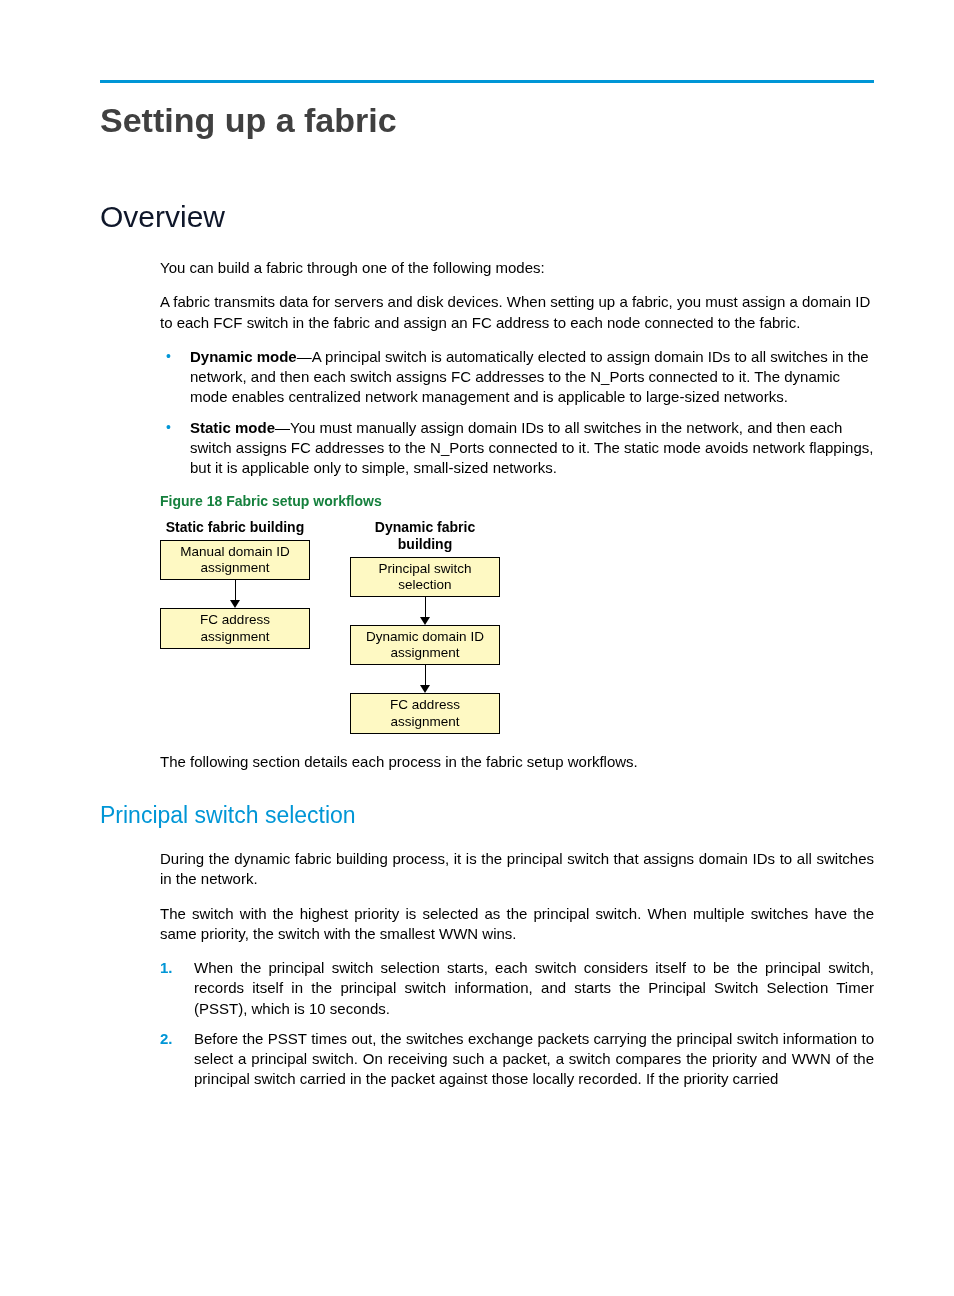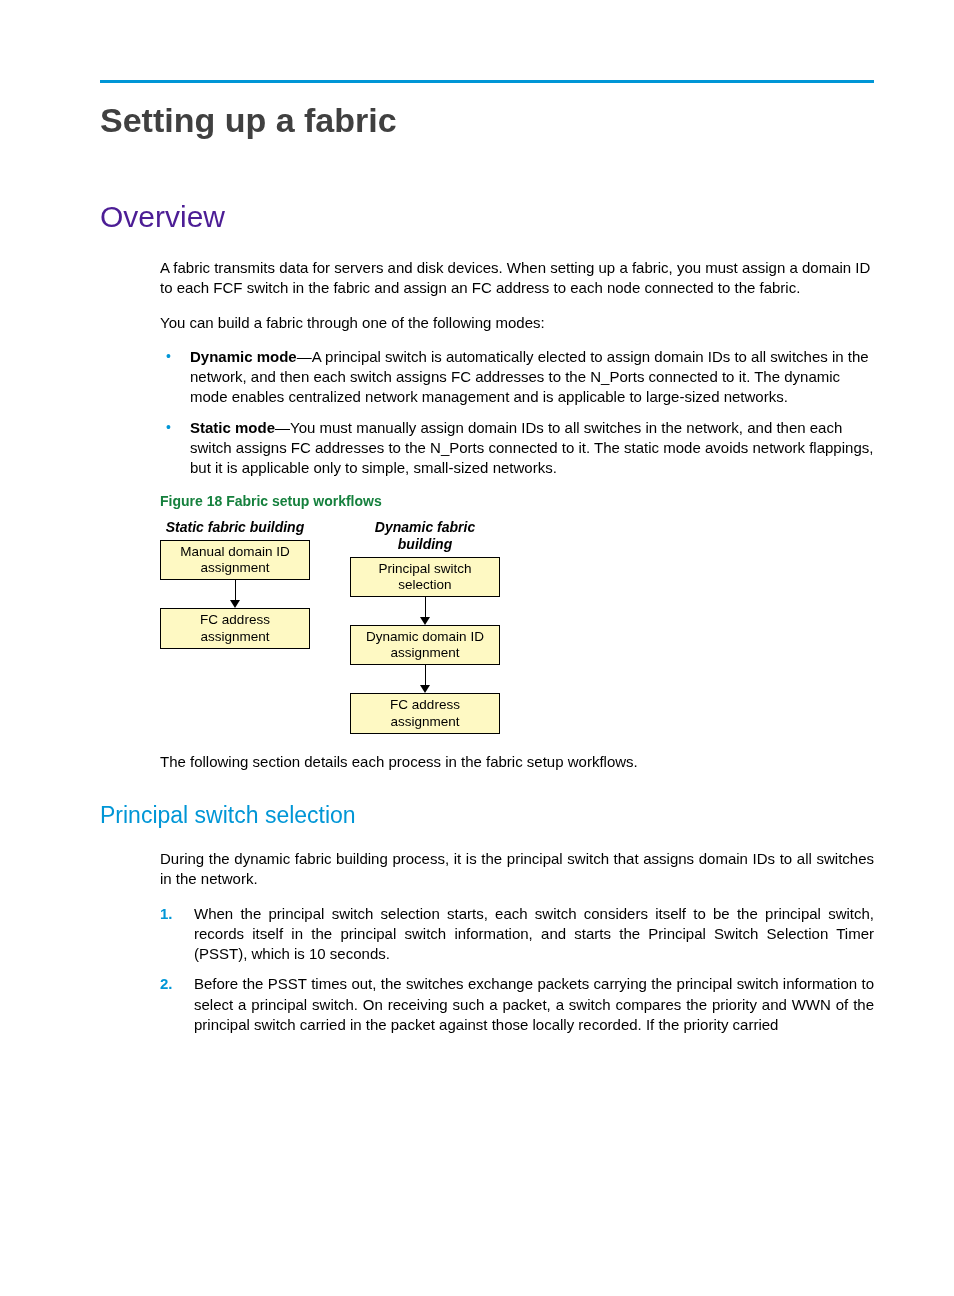--- a/index.html
+++ b/index.html
@@ -18,21 +18,21 @@
     border-top: 3px solid #0096d6;
     margin-bottom: 18px;
   }
   h1 {
     color: #404040;
     font-weight: bold;
     font-size: 34px;
     margin: 0 0 60px 0;
   }
   h2 {
-    color: #4c1d95;
+    color: #0f172a;
     font-weight: normal;
     font-size: 30px;
     margin: 7px 0 24px 0;
   }
   h3 {
     color: #0096d6;
     font-weight: normal;
     font-size: 23px;
     margin: 30px 0 20px 0;
   }
@@ -100,21 +100,20 @@
     align-items: center;
     width: 150px;
   }
   .col-title {
     font-family: Arial, sans-serif;
     font-weight: bold;
     font-size: 14px;
     text-align: center;
     margin-bottom: 4px;
     line-height: 1.2;
-    font-style: italic;
   }
   .box {
     border: 1px solid #000;
     font-family: Arial, sans-serif;
     font-size: 13.5px;
     text-align: center;
     padding: 3px 8px;
     line-height: 1.2;
     min-width: 120px;
     background: #fef9c3;
@@ -150,22 +149,22 @@
 </style>
 </head>
 <body>
 
 <div class="page">
   <div class="rule"></div>
   <h1>Setting up a fabric</h1>
 
   <h2>Overview</h2>
   <div class="body">
+    <p>You can build a fabric through one of the following modes:</p>
     <p>A fabric transmits data for servers and disk devices. When setting up a fabric, you must assign a domain ID to each FCF switch in the fabric and assign an FC address to each node connected to the fabric.</p>
-    <p>You can build a fabric through one of the following modes:</p>
     <ul class="bullet-list">
       <li>
         <b>Dynamic mode</b><span>—A principal switch is automatically elected to assign domain IDs to all switches in the network, and then each switch assigns FC addresses to the N_Ports connected to it. The dynamic mode enables centralized network management and is applicable to large-sized networks.</span>
       </li>
       <li>
         <b>Static mode</b><span>—You must manually assign domain IDs to all switches in the network, and then each switch assigns FC addresses to the N_Ports connected to it. The static mode avoids network flappings, but it is applicable only to simple, small-sized networks.</span>
       </li>
     </ul>
 
     <div class="fig-caption">Figure 18 Fabric setup workflows</div>
@@ -197,19 +196,20 @@
         </div>
       </div>
     </div>
 
     <p>The following section details each process in the fabric setup workflows.</p>
   </div>
 
   <h3>Principal switch selection</h3>
   <div class="body">
     <p class="justify">During the dynamic fabric building process, it is the principal switch that assigns domain IDs to all switches in the network.</p>
+    <p class="justify">The switch with the highest priority is selected as the principal switch. When multiple switches have the same priority, the switch with the smallest WWN wins.</p>
     <ol class="num-list">
       <li class="justify">When the principal switch selection starts, each switch considers itself to be the principal switch, records itself in the principal switch information, and starts the Principal Switch Selection Timer (PSST), which is 10 seconds.</li>
       <li class="justify">Before the PSST times out, the switches exchange packets carrying the principal switch information to select a principal switch. On receiving such a packet, a switch compares the priority and WWN of the principal switch carried in the packet against those locally recorded. If the priority carried</li>
     </ol>
   </div>
 
 </div>
 
 </body></html>

